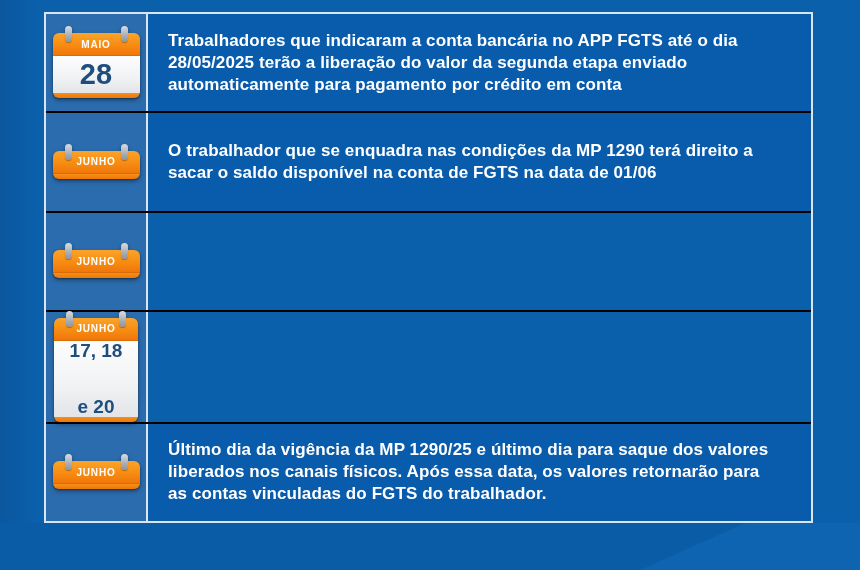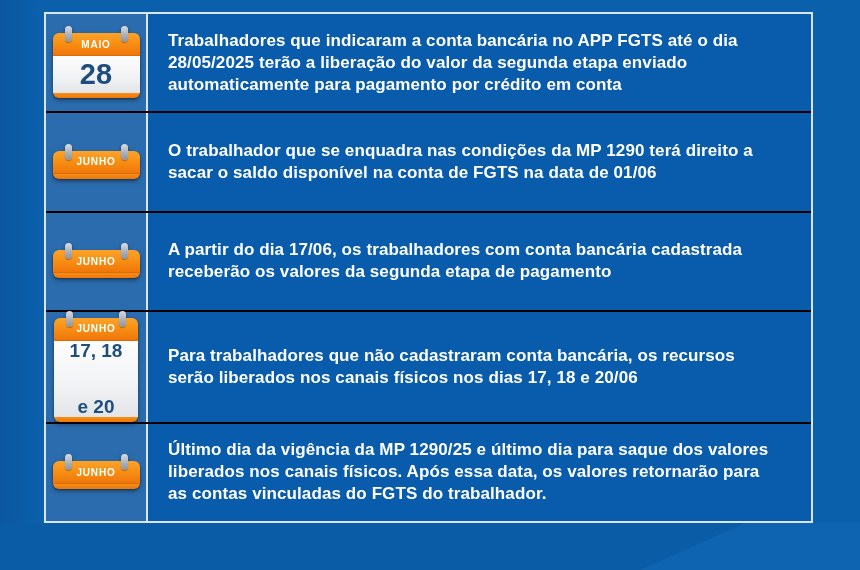--- a/index.html
+++ b/index.html
@@ -159,39 +159,37 @@
     <div class="date-cell">
       <div class="cal">
         <span class="peg peg-l"></span>
         <span class="peg peg-r"></span>
         <div class="cal-sheet">
           <div class="cal-head">JUNHO</div>
           <div class="cal-foot"></div>
         </div>
       </div>
     </div>
-    <div class="text-cell">A partir do dia 17/06, os trabalhadores com conta bancária cadastrada receberão os valores da segunda etapa de pagamento</div>
   </div>
 
   <div class="row">
     <div class="date-cell">
       <div class="cal multi">
         <span class="peg peg-l"></span>
         <span class="peg peg-r"></span>
         <div class="cal-sheet">
           <div class="cal-head">JUNHO</div>
           <div class="cal-body">
             <span class="day1">17, 18</span>
             <span class="day2">e 20</span>
           </div>
           <div class="cal-foot"></div>
         </div>
       </div>
     </div>
-    <div class="text-cell">Para trabalhadores que não cadastraram conta bancária, os recursos serão liberados nos canais físicos nos dias 17, 18 e 20/06</div>
   </div>
 
   <div class="row">
     <div class="date-cell">
       <div class="cal">
         <span class="peg peg-l"></span>
         <span class="peg peg-r"></span>
         <div class="cal-sheet">
           <div class="cal-head">JUNHO</div>
           <div class="cal-foot"></div>

